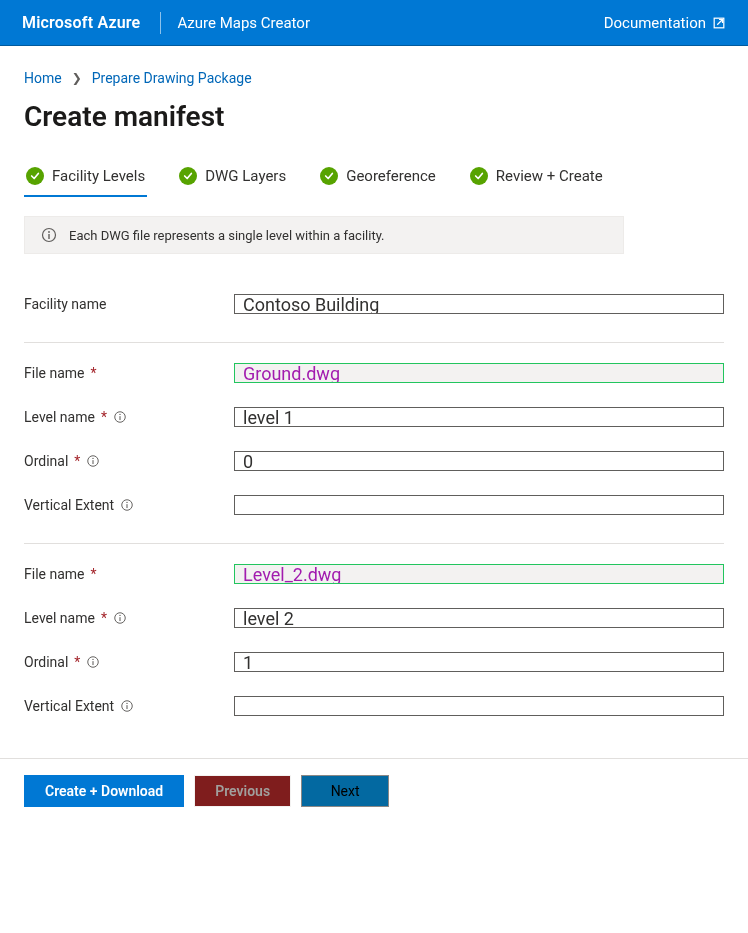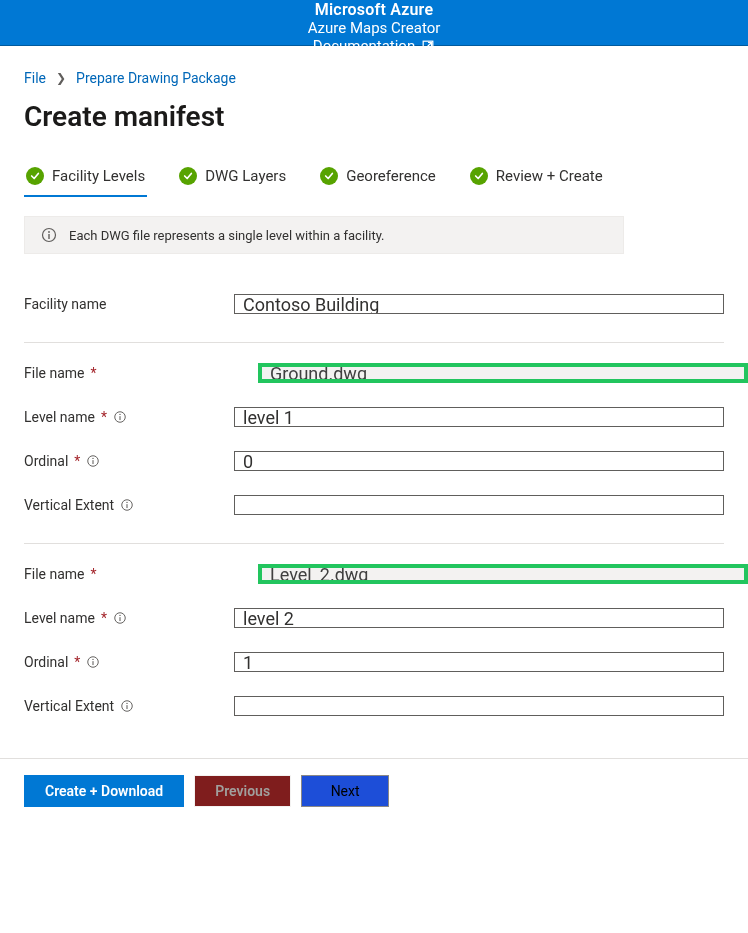--- a/index.html
+++ b/index.html
@@ -11,21 +11,20 @@
     width: 748px;
   }
   .topbar {
     background: #0078d4;
     color: #fff;
     height: 46px;
     display: flex;
     align-items: center;
     padding: 0 22px;
     border-bottom: 1px solid #005a9e;
-    flex-direction: column;
   }
   .topbar-brand {
     font-size: 16px;
     font-weight: 600;
     letter-spacing: 0.2px;
   }
   .topbar-divider {
     width: 1px;
     height: 22px;
     background: rgba(255,255,255,0.55);
@@ -143,39 +142,38 @@
     height: 20px;
     padding: 0 8px;
     font-size: 18px;
     font-family: inherit;
     border: 1px solid #605e5c;
     background: #fff;
     color: #323130;
   }
   .input-col input[readonly] {
     background: #f3f2f1;
-    color: #404040;
-    border: 4px solid #22c55e;
-    margin-left: 24px;
+    color: #a21caf;
+    border: 1px solid #22c55e;
   }
 
   .footer-bar {
     border-top: 1px solid #e1dfdd;
     margin-top: 30px;
     padding: 16px 24px 22px 24px;
     display: flex;
     gap: 10px;
   }
   .btn {
     height: 32px;
     padding: 0 20px;
     font-size: 14px;
     font-family: inherit;
     border: 1px solid #8a8886;
-    background: #1d4ed8;
+    background: #0369a1;
     cursor: pointer;
     min-width: 88px;
   }
   .btn-primary {
     background: #0078d4;
     border-color: #0078d4;
     color: #fff;
     font-weight: 600;
   }
   .btn-disabled {
@@ -201,21 +199,21 @@
         <rect x="2.5" y="2.5" width="11" height="11" stroke="#fff" stroke-width="1.4"></rect>
         <path d="M6 10 L12 4 M8 4 H12 V8" stroke="#fff" stroke-width="1.4" fill="none"></path>
       </svg>
     </span>
   </a>
 </div>
 
 <div class="content">
 
   <div class="breadcrumb">
-    <a>File</a>
+    <a>Home</a>
     <span class="chev">❯</span>
     <a>Prepare Drawing Package</a>
   </div>
 
   <h1 class="page-title">Create manifest</h1>
 
   <div class="tabs">
     <div class="tab active">
       <span class="check-badge">
         <svg width="10" height="10" viewBox="0 0 12 12">

